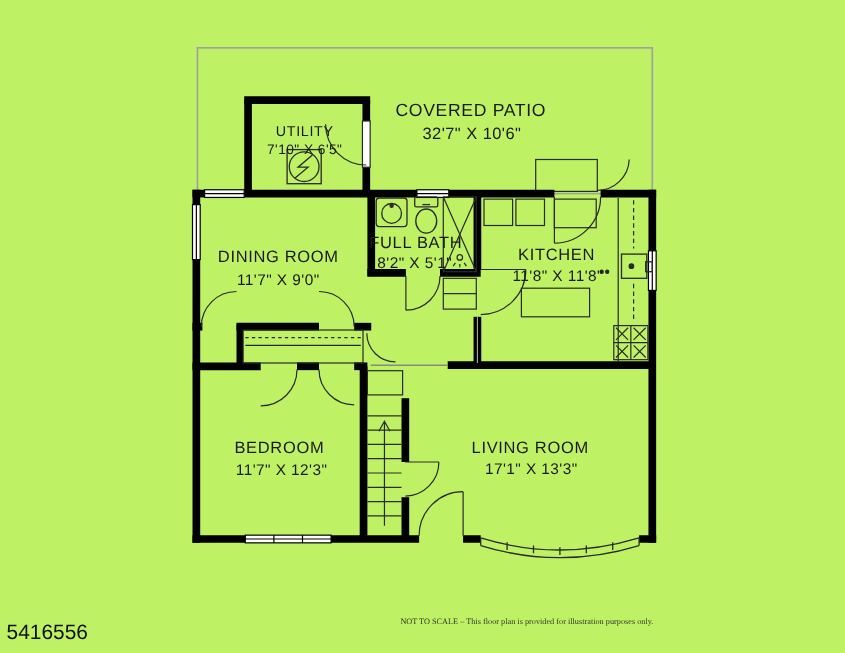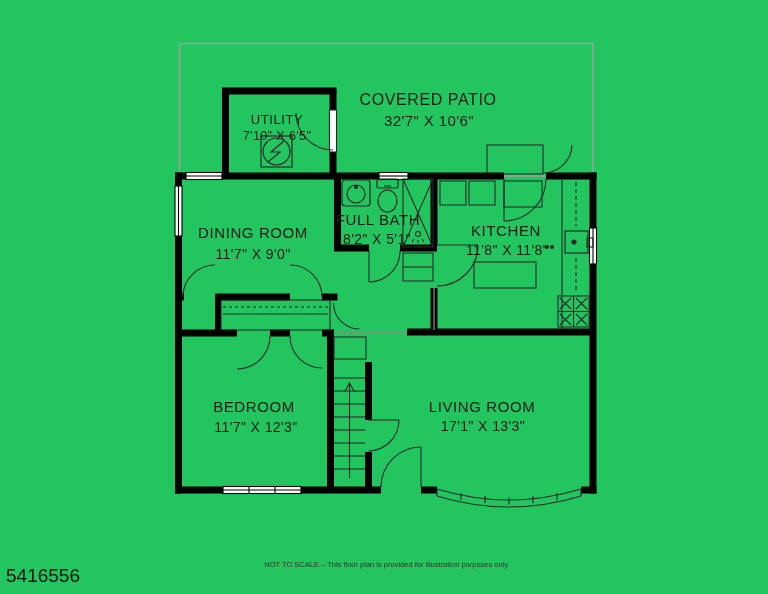--- a/index.html
+++ b/index.html
@@ -1,28 +1,28 @@
 <!DOCTYPE html>
 <html><head>
 <meta charset="utf-8">
 <style>
   html,body{margin:0;padding:0;background:#ffffff;}
-  .canvas{position:relative;width:768px;height:594px;background:#22c55e;overflow:hidden;
+  .canvas{position:relative;width:768px;height:594px;background:#bef264;overflow:hidden;
           font-family:"Liberation Sans",sans-serif;}
   svg{position:absolute;left:0;top:0;}
   .room-name{font-size:15px;fill:#1a1a1a;letter-spacing:0.6px;}
   .room-dims{font-size:14px;fill:#1a1a1a;letter-spacing:0.4px;}
   .patio-name{font-size:16px;}
   .patio-dims{font-size:15px;}
   .utility-name{font-size:13px;}
   .utility-dims{font-size:12.5px;}
   text{text-anchor:middle;}
   .footer-mls{position:absolute;left:6px;top:565px;font-size:19px;color:#111;}
-  .footer-disclaimer{position:absolute;left:180px;top:559px;width:414px;text-align:center;
-                     font-size:7.5px;line-height:11px;color:#333;}
+  .footer-disclaimer{position:absolute;left:180px;top:559px;width:414px;text-align:right;
+                     font-size:7.5px;line-height:11px;color:#333;font-family:Liberation Serif, serif;}
 </style>
 </head>
 <body>
 
 <div class="canvas">
 
 <svg width="768" height="594" viewBox="0 0 768 594">
 
   <g stroke="#a0a0a0" stroke-width="1.5" fill="none">
     <rect x="179.5" y="43.5" width="413.5" height="132.5"></rect>

